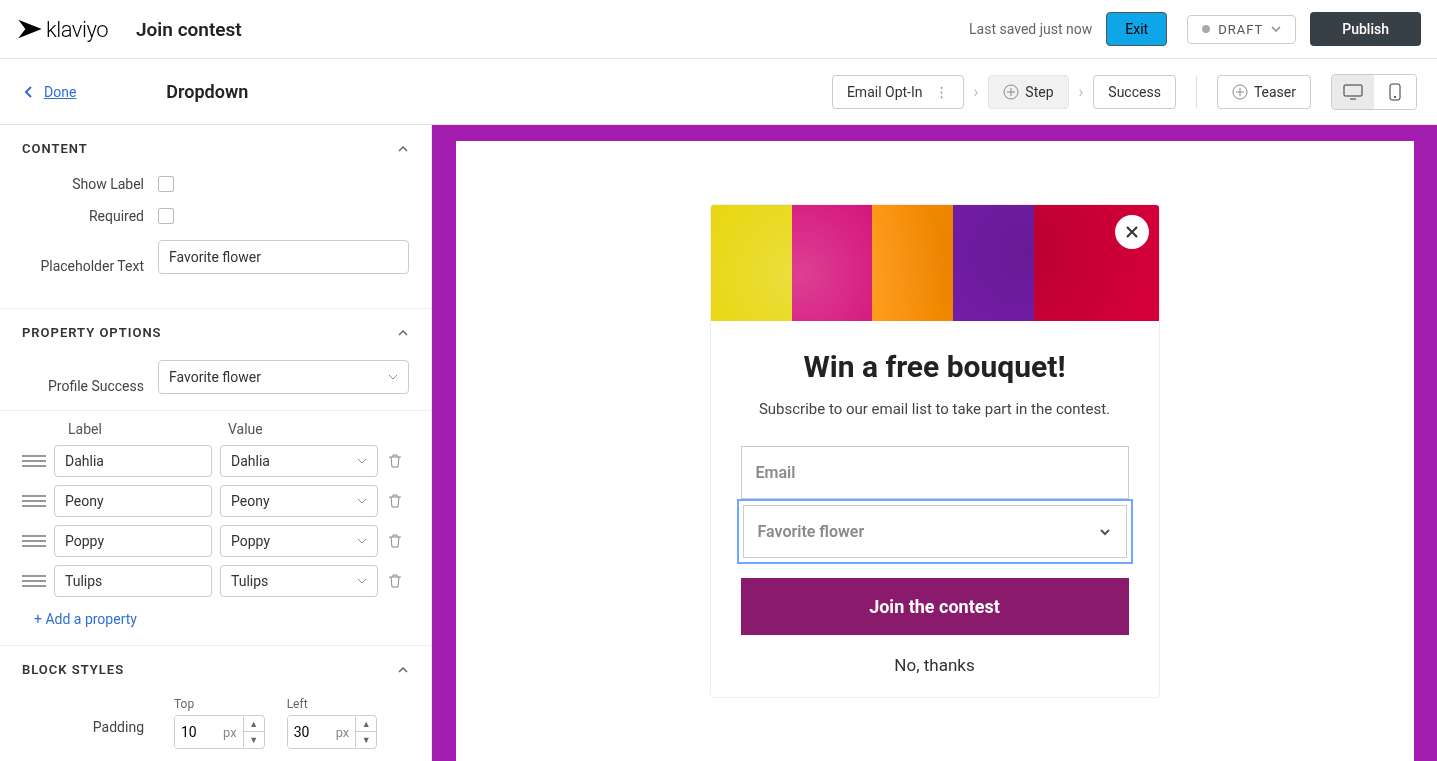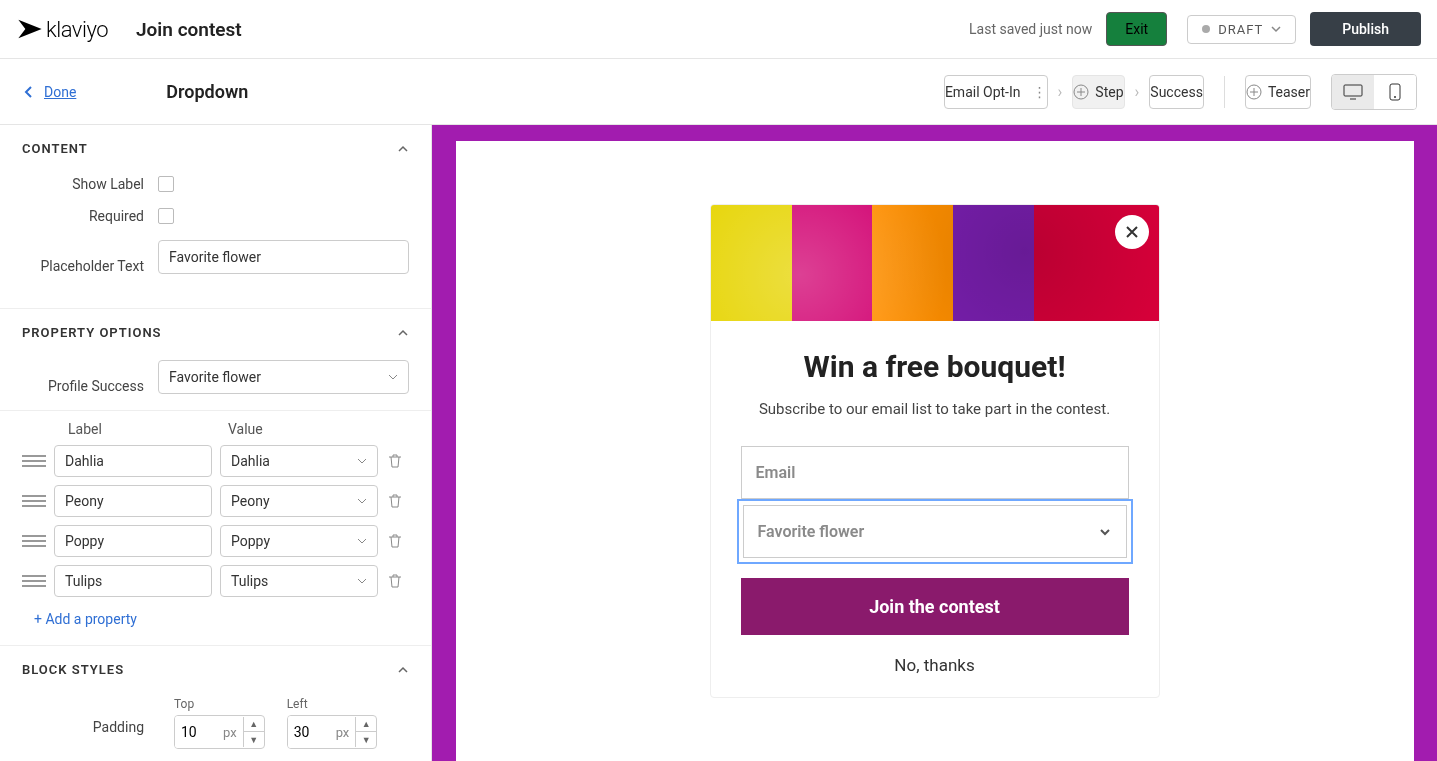--- a/index.html
+++ b/index.html
@@ -6,34 +6,34 @@
 body { width: 1437px; height: 761px; background: #fff; overflow: hidden; }
 
 
 .topbar { height: 59px; display: flex; align-items: center; padding: 0 16px; border-bottom: 1px solid #e5e5e5; }
 .logo { display: flex; align-items: center; gap: 2px; margin-right: 28px; }
 .logo-mark { width: 28px; height: 28px; }
 .logo-text { font-size: 22px; font-weight: 300; letter-spacing: -0.5px; color: #000; }
 .title { font-size: 19px; font-weight: 600; color: #222; }
 .topbar-spacer { flex: 1; }
 .saved { font-size: 14px; color: #666; margin-right: 14px; }
-.btn { font-size: 14px; padding: 8px 18px; border-radius: 4px; border: 1px solid #555; background: #15803d; cursor: pointer; }
+.btn { font-size: 14px; padding: 8px 18px; border-radius: 4px; border: 1px solid #555; background: #0ea5e9; cursor: pointer; }
 .btn-exit { margin-right: 20px; }
 .status-chip { display: flex; align-items: center; gap: 8px; border: 1px solid #ccc; border-radius: 4px; padding: 6px 14px; margin-right: 14px; cursor: pointer; }
 .status-dot { width: 8px; height: 8px; border-radius: 50%; background: #aaa; }
 .status-text { font-size: 13px; letter-spacing: 1px; color: #555; }
 .chev-down { width: 10px; height: 10px; }
 .btn-publish { background: #373f47; color: #fff; border: none; padding: 9px 32px; font-weight: 500; }
 
 
 .secondbar { height: 66px; display: flex; align-items: center; border-bottom: 1px solid #e5e5e5; }
 .back-link { display: flex; align-items: center; gap: 8px; color: #2f6fd4; font-size: 14px; padding-left: 22px; cursor: pointer; text-decoration: underline; }
 .subtitle { font-size: 18px; font-weight: 600; margin-left: 90px; color: #222; }
 .steps-wrap { margin-left: auto; display: flex; align-items: center; gap: 10px; padding-right: 20px; }
-.step-chip { display: flex; align-items: center; gap: 6px; border: 1px solid #ccc; border-radius: 4px; padding: 8px 0; font-size: 14px; color: #333; background: #fff; cursor: pointer; }
+.step-chip { display: flex; align-items: center; gap: 6px; border: 1px solid #ccc; border-radius: 4px; padding: 8px 14px; font-size: 14px; color: #333; background: #fff; cursor: pointer; }
 .step-chip.current { position: relative; }
 .step-more { padding-left: 6px; color: #888; }
 .step-chip.muted { background: #f1f1f1; border-color: #e5e5e5; }
 .crumb-sep { color: #bbb; font-size: 16px; }
 .step-divider { width: 1px; height: 32px; background: #ddd; margin: 0 10px; }
 .plus-circle { width: 16px; height: 16px; }
 .device-toggle { display: flex; border: 1px solid #ccc; border-radius: 4px; overflow: hidden; margin-left: 10px; }
 .device-btn { width: 42px; height: 34px; display: flex; align-items: center; justify-content: center; background: #fff; cursor: pointer; }
 .device-btn.active { background: #eaeaea; }
 

